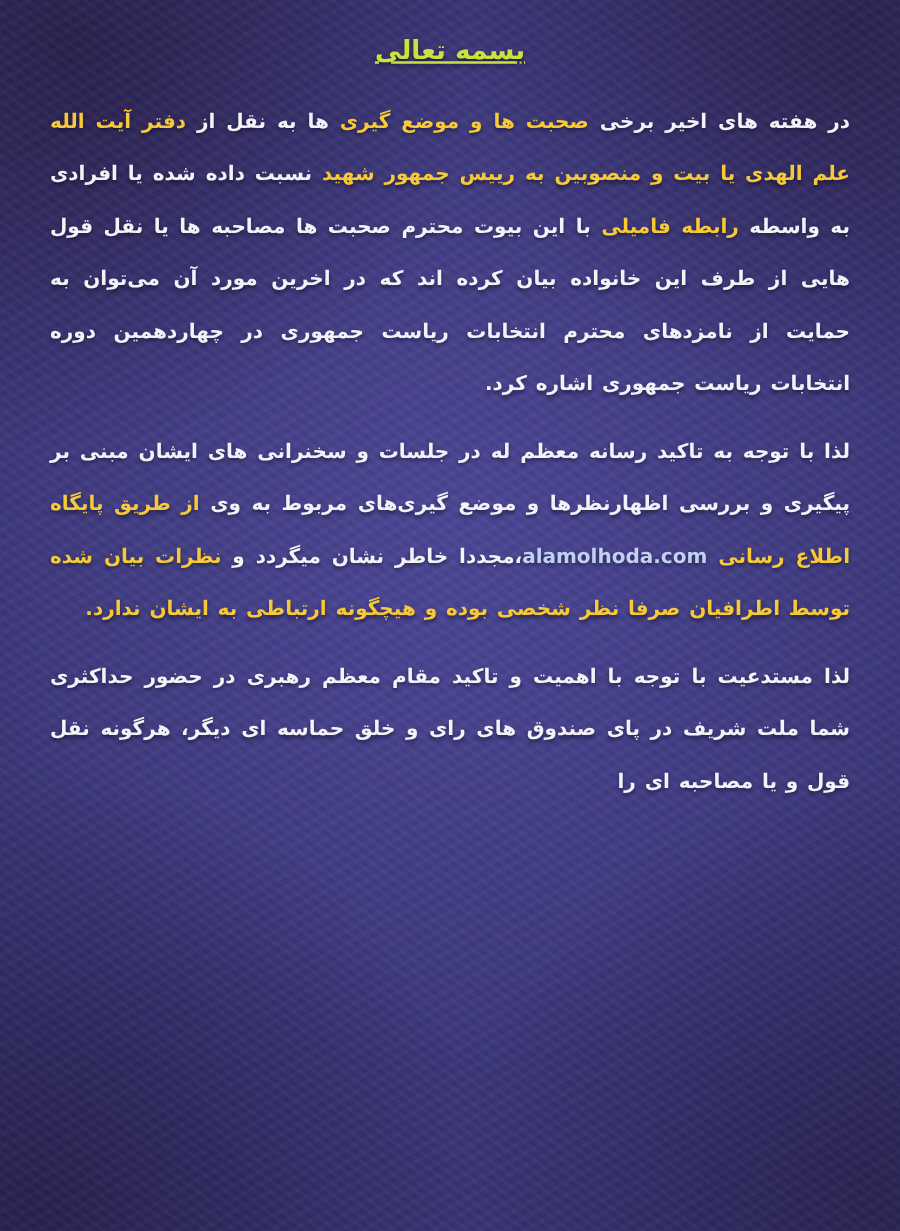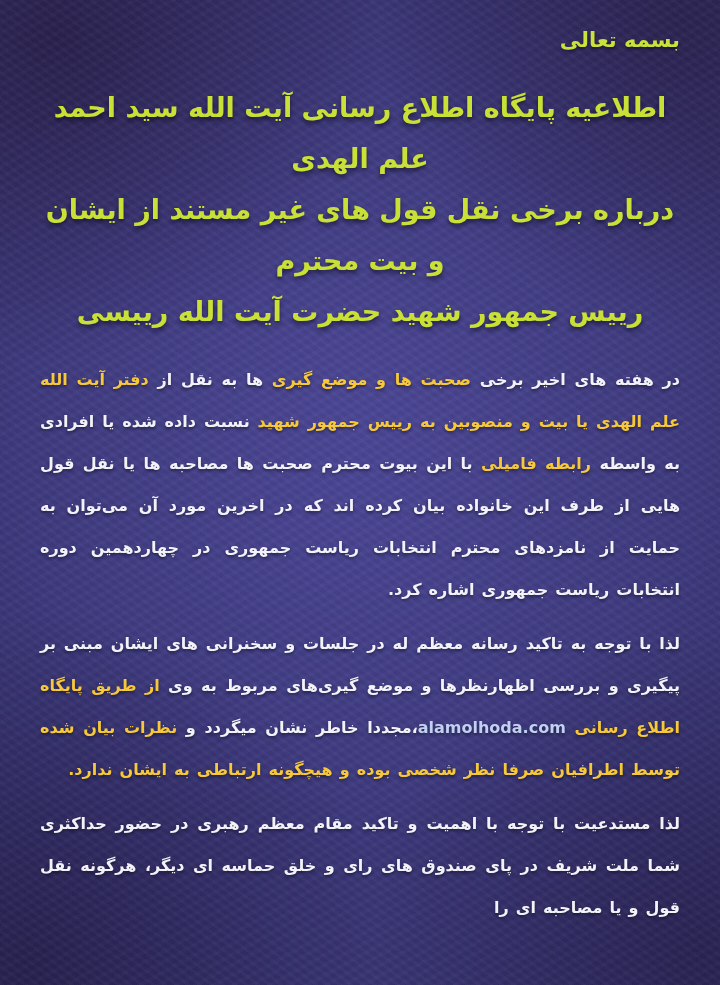--- a/index.html
+++ b/index.html
@@ -24,23 +24,25 @@
     position: relative;
     
     background:
       repeating-linear-gradient(37deg, rgba(255,255,255,0.018) 0 3px, rgba(0,0,0,0.02) 3px 7px),
       repeating-linear-gradient(-29deg, rgba(255,255,255,0.015) 0 4px, rgba(0,0,0,0.018) 4px 9px);
   }
   .bismillah {
     color: #cbe23b;
     font-size: 21px;
     font-weight: bold;
+    text-align: center;
     line-height: 28px;
     text-shadow: 0 2px 3px rgba(10,10,30,0.55);
     letter-spacing: 0.5px;
+    text-decoration: underline;
   }
   .title-block { margin-top: 28px; }
   .title-line {
     color: #c9e036;
     font-size: 27px;
     font-weight: bold;
     text-align: center;
     line-height: 51px;
     text-shadow: 0 3px 4px rgba(10,10,30,0.6);
   }
@@ -63,25 +65,20 @@
   .seg-yellow { color: #f7c938; }
   .seg-link { color: #c2d0f2; }
 </style>
 </head>
 <body>
 
 <div class="poster">
 
   <div class="bismillah">بسمه تعالی</div>
 
-  <div class="title-block">
-    <div class="title-line">اطلاعیه پایگاه اطلاع رسانی آیت الله سید احمد علم الهدی</div>
-    <div class="title-line">درباره برخی نقل قول های غیر مستند از ایشان و بیت محترم</div>
-    <div class="title-line">رییس جمهور شهید حضرت آیت الله رییسی</div>
-  </div>
 
   <div class="body-block" id="body-paragraphs">
       <p class="para"><span class="seg-white">در هفته های اخیر برخی </span><span class="seg-yellow">صحبت ها و موضع گیری</span><span class="seg-white"> ها به نقل از </span><span class="seg-yellow">دفتر آیت الله علم الهدی یا بیت و منصوبین به رییس جمهور شهید</span><span class="seg-white"> نسبت داده شده یا افرادی به واسطه </span><span class="seg-yellow">رابطه فامیلی</span><span class="seg-white"> با این بیوت محترم صحبت ها مصاحبه ها یا نقل قول هایی از طرف این خانواده بیان کرده اند که در اخرین مورد آن می‌توان به حمایت از نامزدهای محترم انتخابات ریاست جمهوری در چهاردهمین دوره انتخابات ریاست جمهوری اشاره کرد.</span></p>
       <p class="para"><span class="seg-white">لذا با توجه به تاکید رسانه معظم له در جلسات و سخنرانی های ایشان مبنی بر پیگیری و بررسی اظهارنظرها و موضع گیری‌های مربوط به وی </span><span class="seg-yellow">از طریق پایگاه اطلاع رسانی </span><span class="seg-link">alamolhoda.com</span><span class="seg-white">،مجددا خاطر نشان میگردد و </span><span class="seg-yellow">نظرات بیان شده توسط اطرافیان صرفا نظر شخصی بوده و هیچگونه ارتباطی به ایشان ندارد.</span></p>
       <p class="para"><span class="seg-white">لذا مستدعیت با توجه با اهمیت و تاکید مقام معظم رهبری در حضور حداکثری شما ملت شریف در پای صندوق های رای و خلق حماسه ای دیگر، هرگونه نقل قول و یا مصاحبه ای را </span></p>
     </div>
 
 </div>
 
 </body></html>

